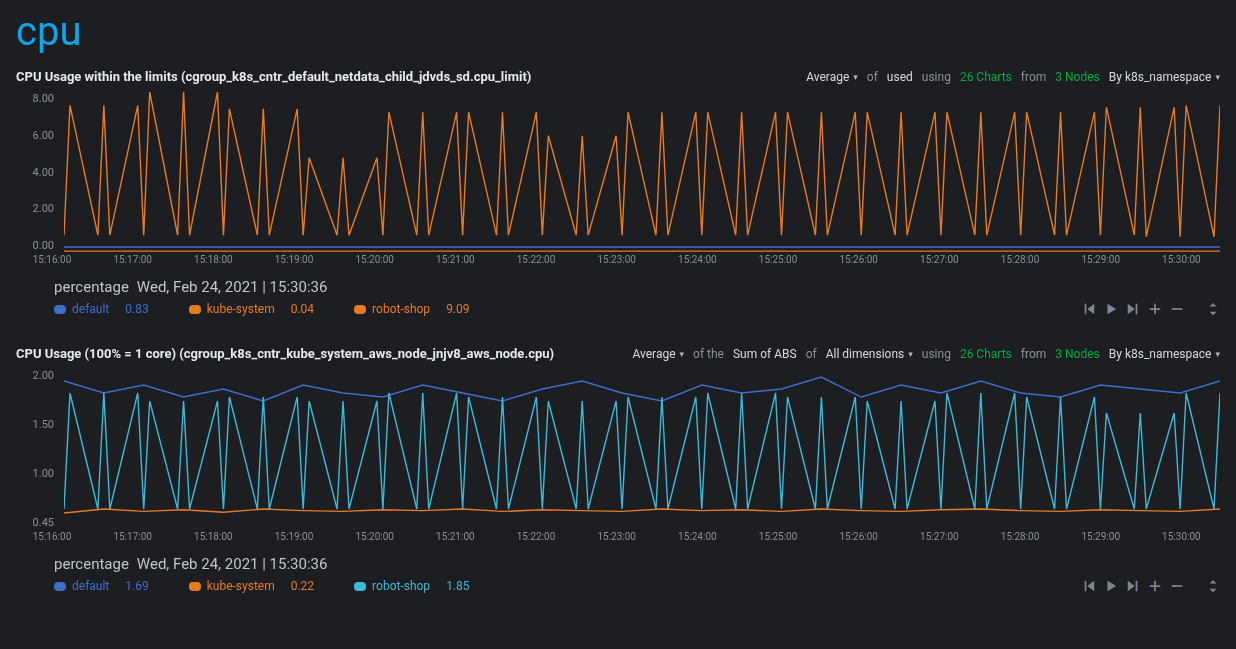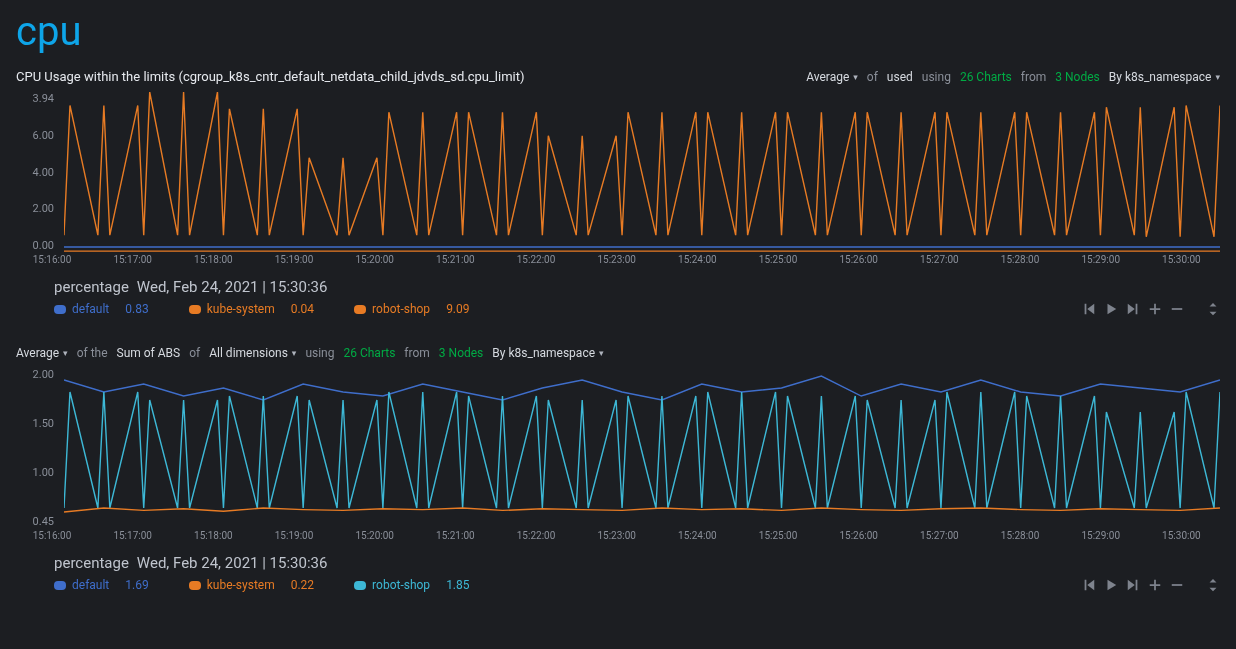--- a/index.html
+++ b/index.html
@@ -21,21 +21,21 @@
   }
   .chart-block { margin-bottom: 28px; }
   .chart-header {
     display: flex;
     align-items: center;
     justify-content: space-between;
     padding: 2px 0 8px 0;
   }
   .chart-title {
     font-size: 13px;
-    font-weight: 400;
+    font-weight: 700;
     color: #e6e9ee;
   }
   .chart-toolbar {
     display: flex;
     align-items: center;
     gap: 9px;
     font-size: 12px;
     color: #8a8f99;
   }
   .chart-toolbar .sel { color: #d6dae0; display:inline-flex; align-items:center; gap:4px; }
@@ -119,21 +119,21 @@
       <span class="dim">from</span>
       <span class="lnk">3 Nodes</span>
       <span class="sel">
           <span>By k8s_namespace</span>
           <span class="caret">▾</span>
         </span>
     </div>
   </div>
   <div class="plot-area">
     <div class="yaxis" id="yaxis1">
-        <span>3.94</span>
+        <span>8.00</span>
         <span>6.00</span>
         <span>4.00</span>
         <span>2.00</span>
         <span>0.00</span>
       </div>
     <div class="plot">
         <svg id="svg1" viewBox="0 0 1150 160" preserveAspectRatio="none">
           <polyline points="0,143.1578947368421 5.948275862068965,13.47368421052633 33.706896551724135,143.1578947368421 39.6551724137931,13.47368421052633 45.60344827586207,143.1578947368421 73.36206896551724,13.47368421052633 79.3103448275862,143.1578947368421 85.25862068965517,0 113.01724137931033,143.1578947368421 118.9655172413793,0 124.91379310344827,143.1578947368421 152.67241379310346,0 158.6206896551724,143.1578947368421 164.56896551724137,16.84210526315789 192.32758620689657,143.1578947368421 198.27586206896552,16.84210526315789 204.22413793103448,143.1578947368421 231.98275862068965,16.84210526315789 237.9310344827586,143.1578947368421 243.87931034482756,65.6842105263158 271.6379310344828,143.1578947368421 277.58620689655174,65.6842105263158 283.5344827586207,143.1578947368421 311.2931034482759,65.6842105263158 317.2413793103448,143.1578947368421 323.1896551724138,20.21052631578948 350.94827586206895,143.1578947368421 356.8965517241379,20.21052631578948 362.84482758620686,143.1578947368421 390.6034482758621,20.21052631578948 396.55172413793105,143.1578947368421 402.5,20.21052631578948 430.2586206896552,143.1578947368421 436.2068965517241,20.21052631578948 442.1551724137931,143.1578947368421 469.91379310344826,20.21052631578948 475.8620689655172,143.1578947368421 481.81034482758616,43.78947368421052 509.5689655172414,143.1578947368421 515.5172413793103,43.78947368421052 521.4655172413793,143.1578947368421 549.2241379310345,43.78947368421052 555.1724137931035,143.1578947368421 561.1206896551724,20.21052631578948 588.8793103448276,143.1578947368421 594.8275862068965,20.21052631578948 600.7758620689655,143.1578947368421 628.5344827586207,20.21052631578948 634.4827586206897,143.1578947368421 640.4310344827586,20.21052631578948 668.1896551724138,143.1578947368421 674.1379310344828,20.21052631578948 680.0862068965517,143.1578947368421 707.8448275862069,20.21052631578948 713.7931034482758,143.1578947368421 719.7413793103448,20.21052631578948 747.5,143.1578947368421 753.448275862069,20.21052631578948 759.3965517241379,143.1578947368421 787.1551724137931,20.21052631578948 793.1034482758621,143.1578947368421 799.051724137931,20.21052631578948 826.8103448275862,143.1578947368421 832.7586206896551,20.21052631578948 838.7068965517241,143.1578947368421 866.4655172413793,20.21052631578948 872.4137931034483,143.1578947368421 878.3620689655172,20.21052631578948 906.1206896551724,143.1578947368421 912.0689655172414,20.21052631578948 918.0172413793103,143.1578947368421 945.7758620689655,20.21052631578948 951.7241379310344,143.1578947368421 957.6724137931034,20.21052631578948 985.4310344827586,143.1578947368421 991.3793103448276,20.21052631578948 997.3275862068965,143.1578947368421 1025.0862068965516,20.21052631578948 1031.0344827586207,143.1578947368421 1036.9827586206898,15.15789473684211 1064.7413793103447,143.1578947368421 1070.6896551724137,15.15789473684211 1076.6379310344828,144.8421052631579 1104.396551724138,15.15789473684211 1110.344827586207,144.8421052631579 1116.293103448276,13.47368421052633 1144.051724137931,144.8421052631579 1150,13.47368421052633" stroke="#e77b24"></polyline>
           <polyline points="0,154.94736842105263 39.6551724137931,154.94736842105263 79.3103448275862,154.94736842105263 118.9655172413793,154.94736842105263 158.6206896551724,154.94736842105263 198.27586206896552,154.94736842105263 237.9310344827586,154.94736842105263 277.58620689655174,154.94736842105263 317.2413793103448,154.94736842105263 356.8965517241379,154.94736842105263 396.55172413793105,154.94736842105263 436.2068965517241,154.94736842105263 475.8620689655172,154.94736842105263 515.5172413793103,154.94736842105263 555.1724137931035,154.94736842105263 594.8275862068965,154.94736842105263 634.4827586206897,154.94736842105263 674.1379310344828,154.94736842105263 713.7931034482758,154.94736842105263 753.448275862069,154.94736842105263 793.1034482758621,154.94736842105263 832.7586206896551,154.94736842105263 872.4137931034483,154.94736842105263 912.0689655172414,154.94736842105263 951.7241379310344,154.94736842105263 991.3793103448276,154.94736842105263 1031.0344827586207,154.94736842105263 1070.6896551724137,154.94736842105263 1110.344827586207,154.94736842105263 1150,154.94736842105263" stroke="#3f6ecb"></polyline>
           <polyline points="0,159.1578947368421 39.6551724137931,159.1578947368421 79.3103448275862,159.1578947368421 118.9655172413793,159.1578947368421 158.6206896551724,159.1578947368421 198.27586206896552,159.1578947368421 237.9310344827586,159.1578947368421 277.58620689655174,159.1578947368421 317.2413793103448,159.1578947368421 356.8965517241379,159.1578947368421 396.55172413793105,159.1578947368421 436.2068965517241,159.1578947368421 475.8620689655172,159.1578947368421 515.5172413793103,159.1578947368421 555.1724137931035,159.1578947368421 594.8275862068965,159.1578947368421 634.4827586206897,159.1578947368421 674.1379310344828,159.1578947368421 713.7931034482758,159.1578947368421 753.448275862069,159.1578947368421 793.1034482758621,159.1578947368421 832.7586206896551,159.1578947368421 872.4137931034483,159.1578947368421 912.0689655172414,159.1578947368421 951.7241379310344,159.1578947368421 991.3793103448276,159.1578947368421 1031.0344827586207,159.1578947368421 1070.6896551724137,159.1578947368421 1110.344827586207,159.1578947368421 1150,159.1578947368421" stroke="#e77b24"></polyline>
@@ -209,20 +209,21 @@
           <svg viewBox="0 0 16 16">
             <path d="M8 1l4 4H4zM8 15l-4-4h8z"></path>
           </svg>
         </span>
     </div>
   </div>
 </div>
 
 <div class="chart-block">
   <div class="chart-header">
+    <div class="chart-title">CPU Usage (100% = 1 core) (cgroup_k8s_cntr_kube_system_aws_node_jnjv8_aws_node.cpu)</div>
     <div class="chart-toolbar">
       <span class="sel">
           <span>Average</span>
           <span class="caret">▾</span>
         </span>
       <span class="dim">of the</span>
       <span class="sel">
           <span>Sum of ABS</span>
         </span>
       <span class="dim">of</span>

